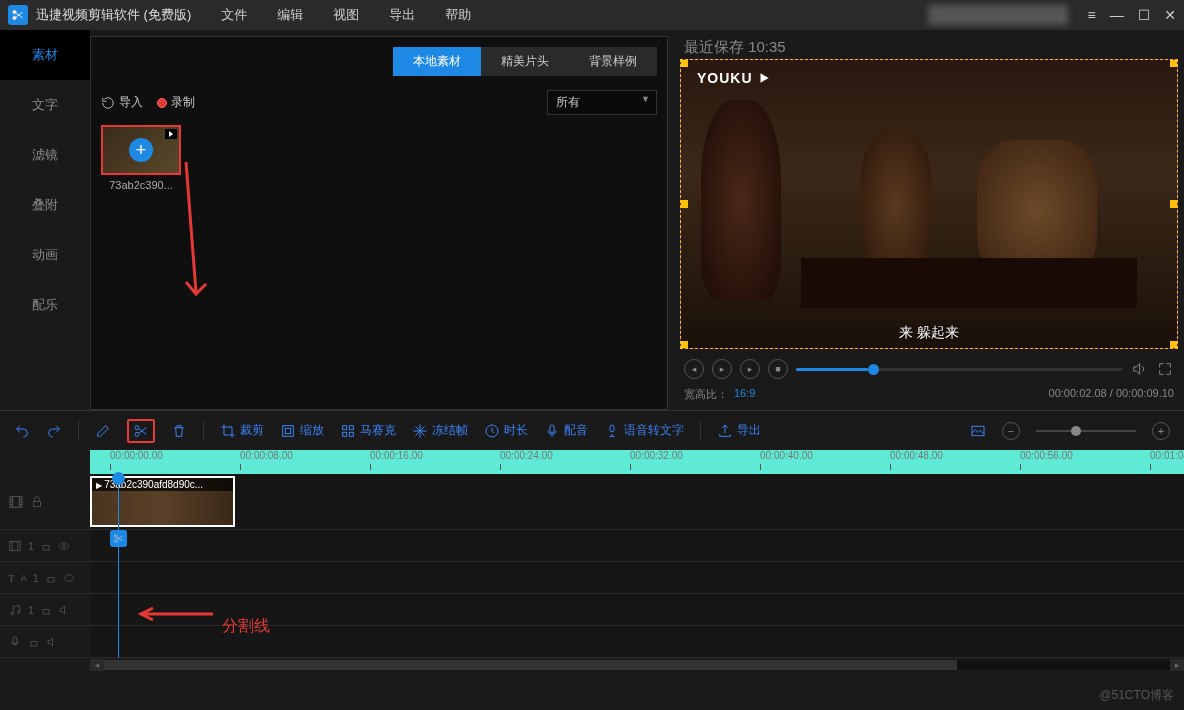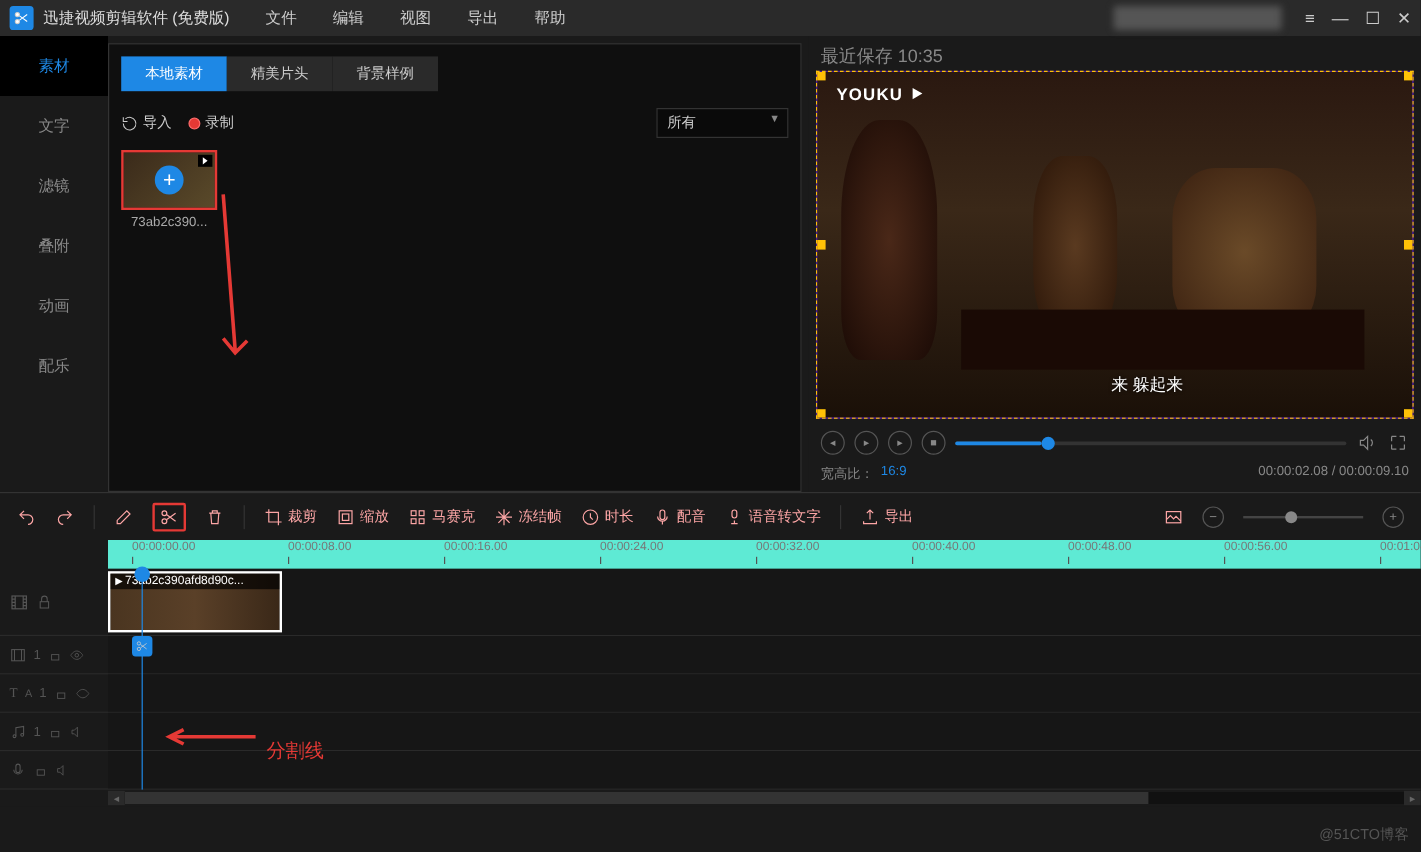--- a/index.html
+++ b/index.html
@@ -20,21 +20,21 @@
 
 .main { display: flex; height: 380px; }
 
 
 .sidebar { width: 90px; background: #1a1a1a; display: flex; flex-direction: column; }
 .sidebar .tab { height: 50px; display: flex; align-items: center; justify-content: center; color: #888; font-size: 13px; cursor: pointer; }
 .sidebar .tab.active { background: #000000; color: #1e88e5; }
 
 
 .media-panel { flex: 1; background: #0f0f0f; border: 1px solid #333; margin: 6px 6px 0 0; position: relative; padding: 10px; }
-.media-tabs { display: flex; justify-content: flex-start; gap: 0; margin-bottom: 14px; }
+.media-tabs { display: flex; justify-content: flex-end; gap: 0; margin-bottom: 14px; }
 .media-tabs .mtab { padding: 6px 20px; background: #2a2a2a; color: #ccc; font-size: 12px; cursor: pointer; }
 .media-tabs .mtab.active { background: #1e88e5; color: #fff; }
 .media-toolbar { display: flex; align-items: center; gap: 14px; margin-bottom: 10px; }
 .media-toolbar .btn { display: flex; align-items: center; gap: 4px; color: #ccc; cursor: pointer; font-size: 12px; }
 .media-toolbar .rec-dot { width: 10px; height: 10px; border-radius: 50%; background: #e53935; border: 1px solid #ff6b6b; }
 .media-toolbar .spacer { flex: 1; }
 .media-toolbar .filter-select { background: #0a0a0a; border: 1px solid #333; color: #ccc; padding: 3px 30px 3px 8px; position: relative; width: 110px; }
 .media-toolbar .filter-select::after { content: "▼"; position: absolute; right: 6px; top: 3px; font-size: 9px; color: #888; }
 
 .media-grid { display: flex; flex-wrap: wrap; gap: 10px; }
@@ -49,21 +49,21 @@
 .arrow-red { position: absolute; pointer-events: none; }
 .arrow1 { left: 65px; top: 115px; width: 60px; height: 160px; }
 .arrow1 svg { width: 100%; height: 100%; }
 
 
 .preview-panel { width: 510px; background: #1a1a1a; padding: 6px; display: flex; flex-direction: column; }
 .preview-header { text-align: left; color: #888; font-size: 15px; padding: 2px 4px; }
 .preview-viewport { flex: 1; background: #4c1d95; border: 1px dashed #ffc107; position: relative; overflow: hidden; }
 .preview-scene { position: absolute; inset: 0; background: linear-gradient(180deg,#2a1810 0%,#3a2818 40%,#1a1008 100%); }
 .preview-scene .watermark { position: absolute; top: 10px; left: 16px; color: #fff; font-weight: bold; font-size: 14px; letter-spacing: 1px; display: flex; align-items: center; gap: 4px; }
-.preview-scene .subtitle { position: absolute; bottom: 18px; left: 50%; transform: translateX(-50%); color: #fff; font-size: 14px; text-shadow: 0 0 3px #000; margin-left: 27px; }
+.preview-scene .subtitle { position: absolute; bottom: 6px; left: 50%; transform: translateX(-50%); color: #fff; font-size: 14px; text-shadow: 0 0 3px #000; }
 .preview-scene .figure1 { position: absolute; left: 20px; top: 40px; width: 80px; height: 200px; background: radial-gradient(ellipse,#4a2818,#1a0a05); border-radius: 40% 40% 20% 20%; }
 .preview-scene .figure2 { position: absolute; right: 80px; top: 80px; width: 120px; height: 140px; background: radial-gradient(ellipse,#6a4a28,#3a2010); border-radius: 30%; }
 .preview-scene .figure3 { position: absolute; left: 180px; top: 70px; width: 70px; height: 150px; background: radial-gradient(ellipse,#5a3a20,#2a1508); border-radius: 35%; }
 .preview-scene .table { position: absolute; bottom: 40px; left: 120px; right: 40px; height: 50px; background: #1a0a05; }
 .preview-handle { position: absolute; width: 8px; height: 8px; background: #ffc107; }
 .ph-tl { top: -1px; left: -1px; } .ph-tr { top: -1px; right: -1px; }
 .ph-bl { bottom: -1px; left: -1px; } .ph-br { bottom: -1px; right: -1px; }
 .ph-ml { top: 50%; left: -1px; margin-top: -4px; } .ph-mr { top: 50%; right: -1px; margin-top: -4px; }
 
 .preview-controls { display: flex; align-items: center; gap: 8px; padding: 10px 4px 6px; }
@@ -72,21 +72,21 @@
 .pc-progress .fill { position: absolute; left: 0; top: 0; bottom: 0; width: 22%; background: #1e88e5; border-radius: 2px; }
 .pc-progress .knob { position: absolute; left: 22%; top: -4px; width: 11px; height: 11px; background: #1e88e5; border-radius: 50%; }
 .pc-icon { width: 18px; height: 18px; color: #888; cursor: pointer; display: flex; align-items: center; justify-content: center; }
 
 .preview-info { display: flex; align-items: flex-start; padding: 2px 4px; color: #888; font-size: 11px; }
 .preview-info .ar-val { color: #1e88e5; margin-left: 6px; }
 .preview-info .spacer { flex: 1; }
 
 
 .tl-toolbar { height: 40px; background: #1a1a1a; border-top: 1px solid #333; display: flex; align-items: center; padding: 0 14px; gap: 16px; }
-.tl-toolbar .tbtn { display: flex; align-items: center; gap: 4px; color: #fca5a5; cursor: pointer; font-size: 12px; }
+.tl-toolbar .tbtn { display: flex; align-items: center; gap: 4px; color: #3b82f6; cursor: pointer; font-size: 12px; }
 .tl-toolbar .tbtn svg, .tl-toolbar .tbtn .ico { width: 16px; height: 16px; }
 .tl-toolbar .divider { width: 1px; height: 20px; background: #333; }
 .tl-toolbar .spacer { flex: 1; }
 .tl-toolbar .highlight-box { border: 2px solid #e53935; padding: 2px 4px; border-radius: 2px; }
 .tl-toolbar .zoom-slider { width: 100px; height: 2px; background: #444; position: relative; }
 .tl-toolbar .zoom-slider .knob { position: absolute; left: 35%; top: -4px; width: 10px; height: 10px; background: #888; border-radius: 50%; }
 .tl-toolbar .zoom-btn { width: 18px; height: 18px; border: 1px solid #555; border-radius: 50%; display: flex; align-items: center; justify-content: center; font-size: 11px; color: #888; cursor: pointer; }
 
 
 .timeline-wrap { background: #1a1a1a; position: relative; }

